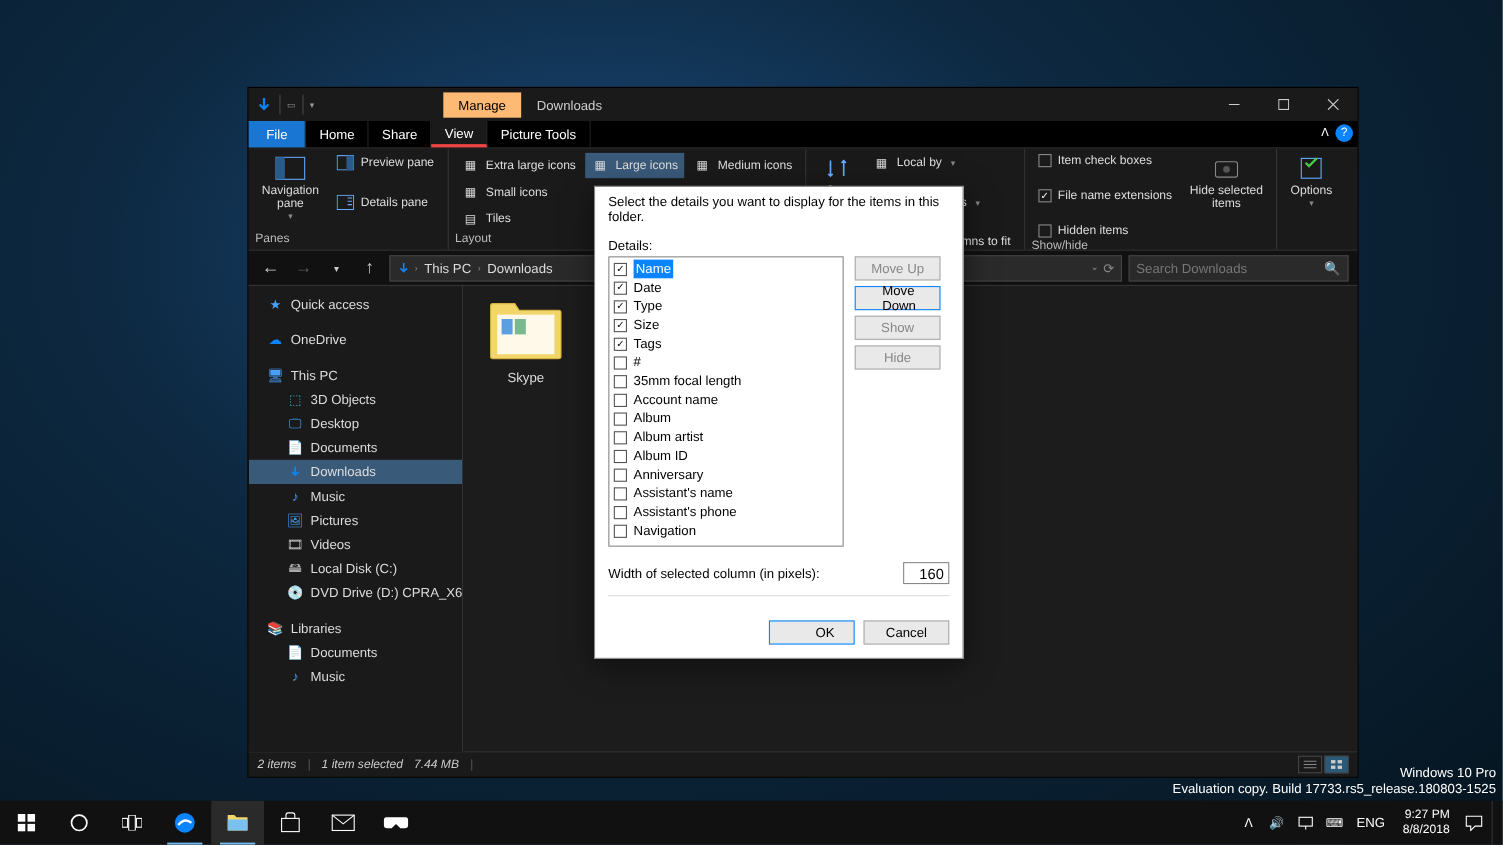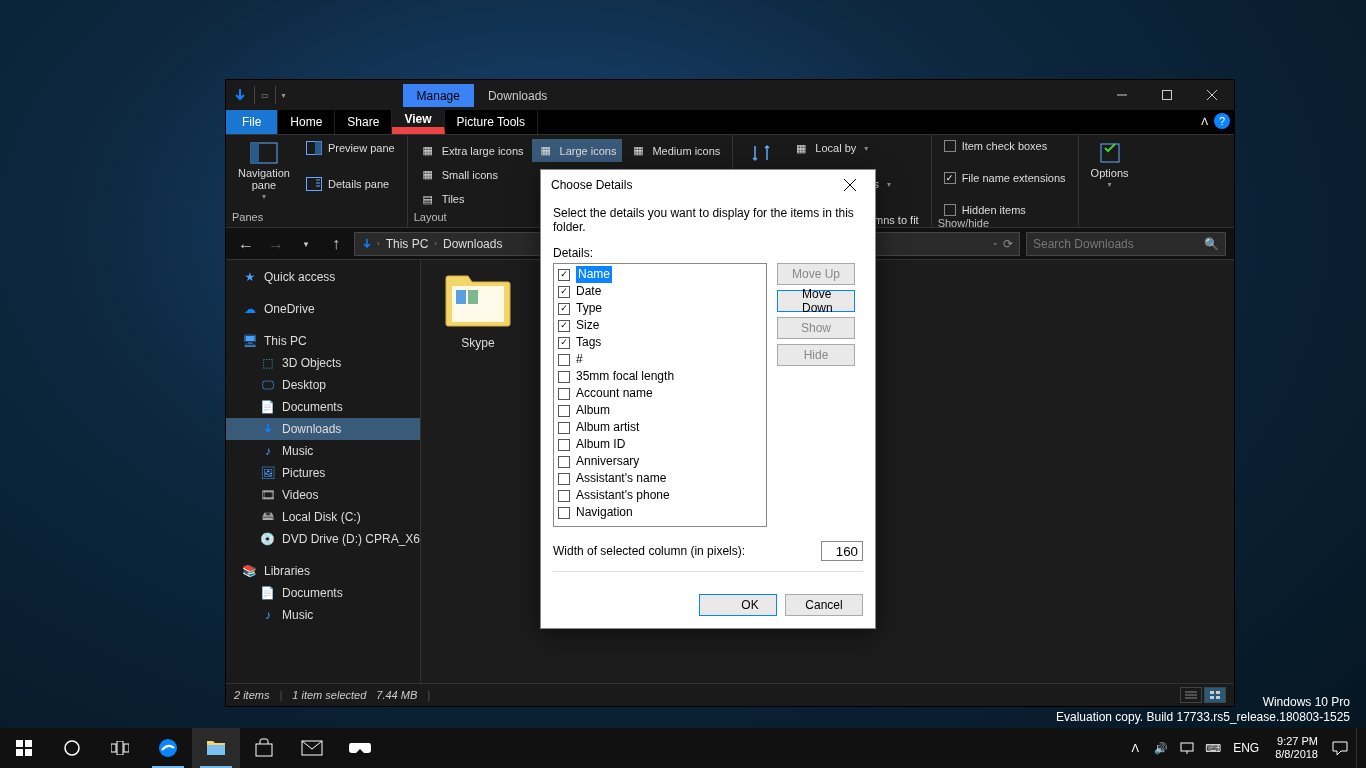--- a/index.html
+++ b/index.html
@@ -7,29 +7,29 @@
 
 
 .explorer { position: absolute; left: 225px; top: 79px; width: 1010px; height: 628px; background: #1a1a1a; border: 1px solid #000; display: flex; flex-direction: column; }
 
 .titlebar { height: 30px; background: #1a1a1a; display: flex; align-items: center; padding: 0; }
 .titlebar-icons { display: flex; align-items: center; padding-left: 6px; gap: 2px; }
 .tb-arrow { width: 16px; height: 16px; color: #0a84ff; }
 .qat-sep { width: 1px; height: 18px; background: #444; margin: 0 4px; }
 .qat-down { color: #999; font-size: 8px; }
 .title-tab { padding: 5px 14px 4px 14px; font-size: 12px; color: #fff; cursor: default; }
-.title-tab.manage { background: #3b82f6; color: #000; margin-left: 117px; }
+.title-tab.manage { background: #fdba74; color: #000; margin-left: 117px; }
 .title-tab.loc { background: #1a1a1a; color: #ccc; }
 .win-controls { margin-left: auto; display: flex; }
 .win-btn { width: 45px; height: 30px; display: flex; align-items: center; justify-content: center; color: #ccc; font-size: 10px; }
 
 .tabstrip { height: 25px; background: #000; display: flex; align-items: stretch; border-bottom: 1px solid #333; position: relative; }
 .tab { padding: 0 12px; font-size: 12px; color: #fff; display: flex; align-items: center; border-right: 1px solid #222; }
 .tab.file { background: #1976d2; color: #fff; padding: 0 16px; }
-.tab.active { background: #1a1a1a; border-bottom: 7px solid #ef4444; font-weight: bold; }
+.tab.active { background: #1a1a1a; border-bottom: 3px solid #ef4444; }
 .tabstrip-right { position: absolute; right: 4px; top: 3px; display: flex; gap: 6px; align-items: center; }
 .collapse-caret { color: #fff; font-size: 10px; }
 .help-icon { width: 16px; height: 16px; border-radius: 50%; background: #0a84ff; color: #fff; font-size: 11px; display: flex; align-items: center; justify-content: center; }
 
 .ribbon { height: 93px; background: #1a1a1a; display: flex; border-bottom: 1px solid #333; font-size: 11px; color: #ddd; }
 .ribbon-group { border-right: 1px solid #333; padding: 4px 6px 2px 6px; display: flex; flex-direction: column; }
 .ribbon-group-label { text-align: left; font-size: 11px; color: #bbb; margin-top: auto; padding-bottom: 2px; }
 .rg-content { display: flex; gap: 4px; flex: 1; }
 .rbtn-big { display: flex; flex-direction: column; align-items: center; justify-content: flex-start; padding: 2px 6px; gap: 2px; cursor: default; text-align: center; line-height: 1.1; }
 .ricon { width: 32px; height: 24px; display: flex; align-items: center; justify-content: center; }
@@ -91,21 +91,21 @@
 .taskbar { position: absolute; bottom: 0; left: 0; right: 0; height: 40px; background: #111; display: flex; align-items: center; }
 .task-btn { width: 48px; height: 40px; display: flex; align-items: center; justify-content: center; color: #fff; position: relative; }
 .task-btn.active::after { content: ""; position: absolute; bottom: 0; left: 8px; right: 8px; height: 2px; background: #76b9ed; }
 .task-btn.explorer-tb { background: #2a2a2a; }
 .tray { margin-left: auto; display: flex; align-items: center; gap: 6px; padding-right: 4px; color: #fff; font-size: 11px; }
 .tray-ico { width: 20px; height: 20px; display: flex; align-items: center; justify-content: center; }
 .tray-clock { text-align: right; line-height: 1.2; padding: 0 6px; }
 .tray-lang { padding: 0 4px; font-size: 12px; }
 
 
-.watermark { position: absolute; right: 16px; bottom: 42px; color: #fff; font-size: 12px; text-align: right; line-height: 1.3; }
+.watermark { position: absolute; right: 6px; bottom: 42px; color: #fff; font-size: 12px; text-align: right; line-height: 1.3; }
 
 
 svg { display: block; }
 </style>
 </head>
 <body>
 
 <div class="explorer">
 
   <div class="titlebar">
@@ -274,20 +274,30 @@
               <span>Item check boxes</span>
             </div>
           <div class="rbtn-row">
               <span class="chk on">✓</span>
               <span>File name extensions</span>
             </div>
           <div class="rbtn-row">
               <span class="chk"></span>
               <span>Hidden items</span>
             </div>
+        </div>
+        <div class="rbtn-big">
+          <span class="ricon">
+              <svg width="26" height="22">
+                <rect x="3" y="5" width="20" height="14" rx="2" fill="none" stroke="#888"></rect>
+                <circle cx="13" cy="12" r="3" fill="#555"></circle>
+              </svg>
+            </span>
+          <span style="white-space:pre-line">Hide selected
+items</span>
         </div>
       </div>
       <div class="ribbon-group-label">Show/hide</div>
     </div>
 
     <div class="ribbon-group" style="border-right:none">
       <div class="rg-content">
         <div class="rbtn-big">
           <span class="ricon">
               <svg width="26" height="22">
@@ -433,29 +443,20 @@
             <rect x="7" y="1" width="4" height="3" fill="#ccc"></rect>
             <rect x="1" y="6" width="4" height="3" fill="#ccc"></rect>
             <rect x="7" y="6" width="4" height="3" fill="#ccc"></rect>
           </svg>
         </div>
     </div>
   </div>
 </div>
 
 <div class="dialog">
-  <div class="dlg-title">
-    <span>Choose Details</span>
-    <div class="dlg-close">
-      <svg width="12" height="12">
-          <line x1="0" y1="0" x2="12" y2="12" stroke="#000"></line>
-          <line x1="12" y1="0" x2="0" y2="12" stroke="#000"></line>
-        </svg>
-    </div>
-  </div>
   <div class="dlg-body">
     <div class="dlg-instr">Select the details you want to display for the items in this folder.</div>
     <div style="margin-bottom:3px">Details:</div>
     <div class="dlg-main">
       <div class="dlg-list" id="dlg-list">
           <div class="dlg-item">
             <span class="dlg-chk">✓</span>
             <span class="lbl sel">Name</span>
           </div>
           <div class="dlg-item">

